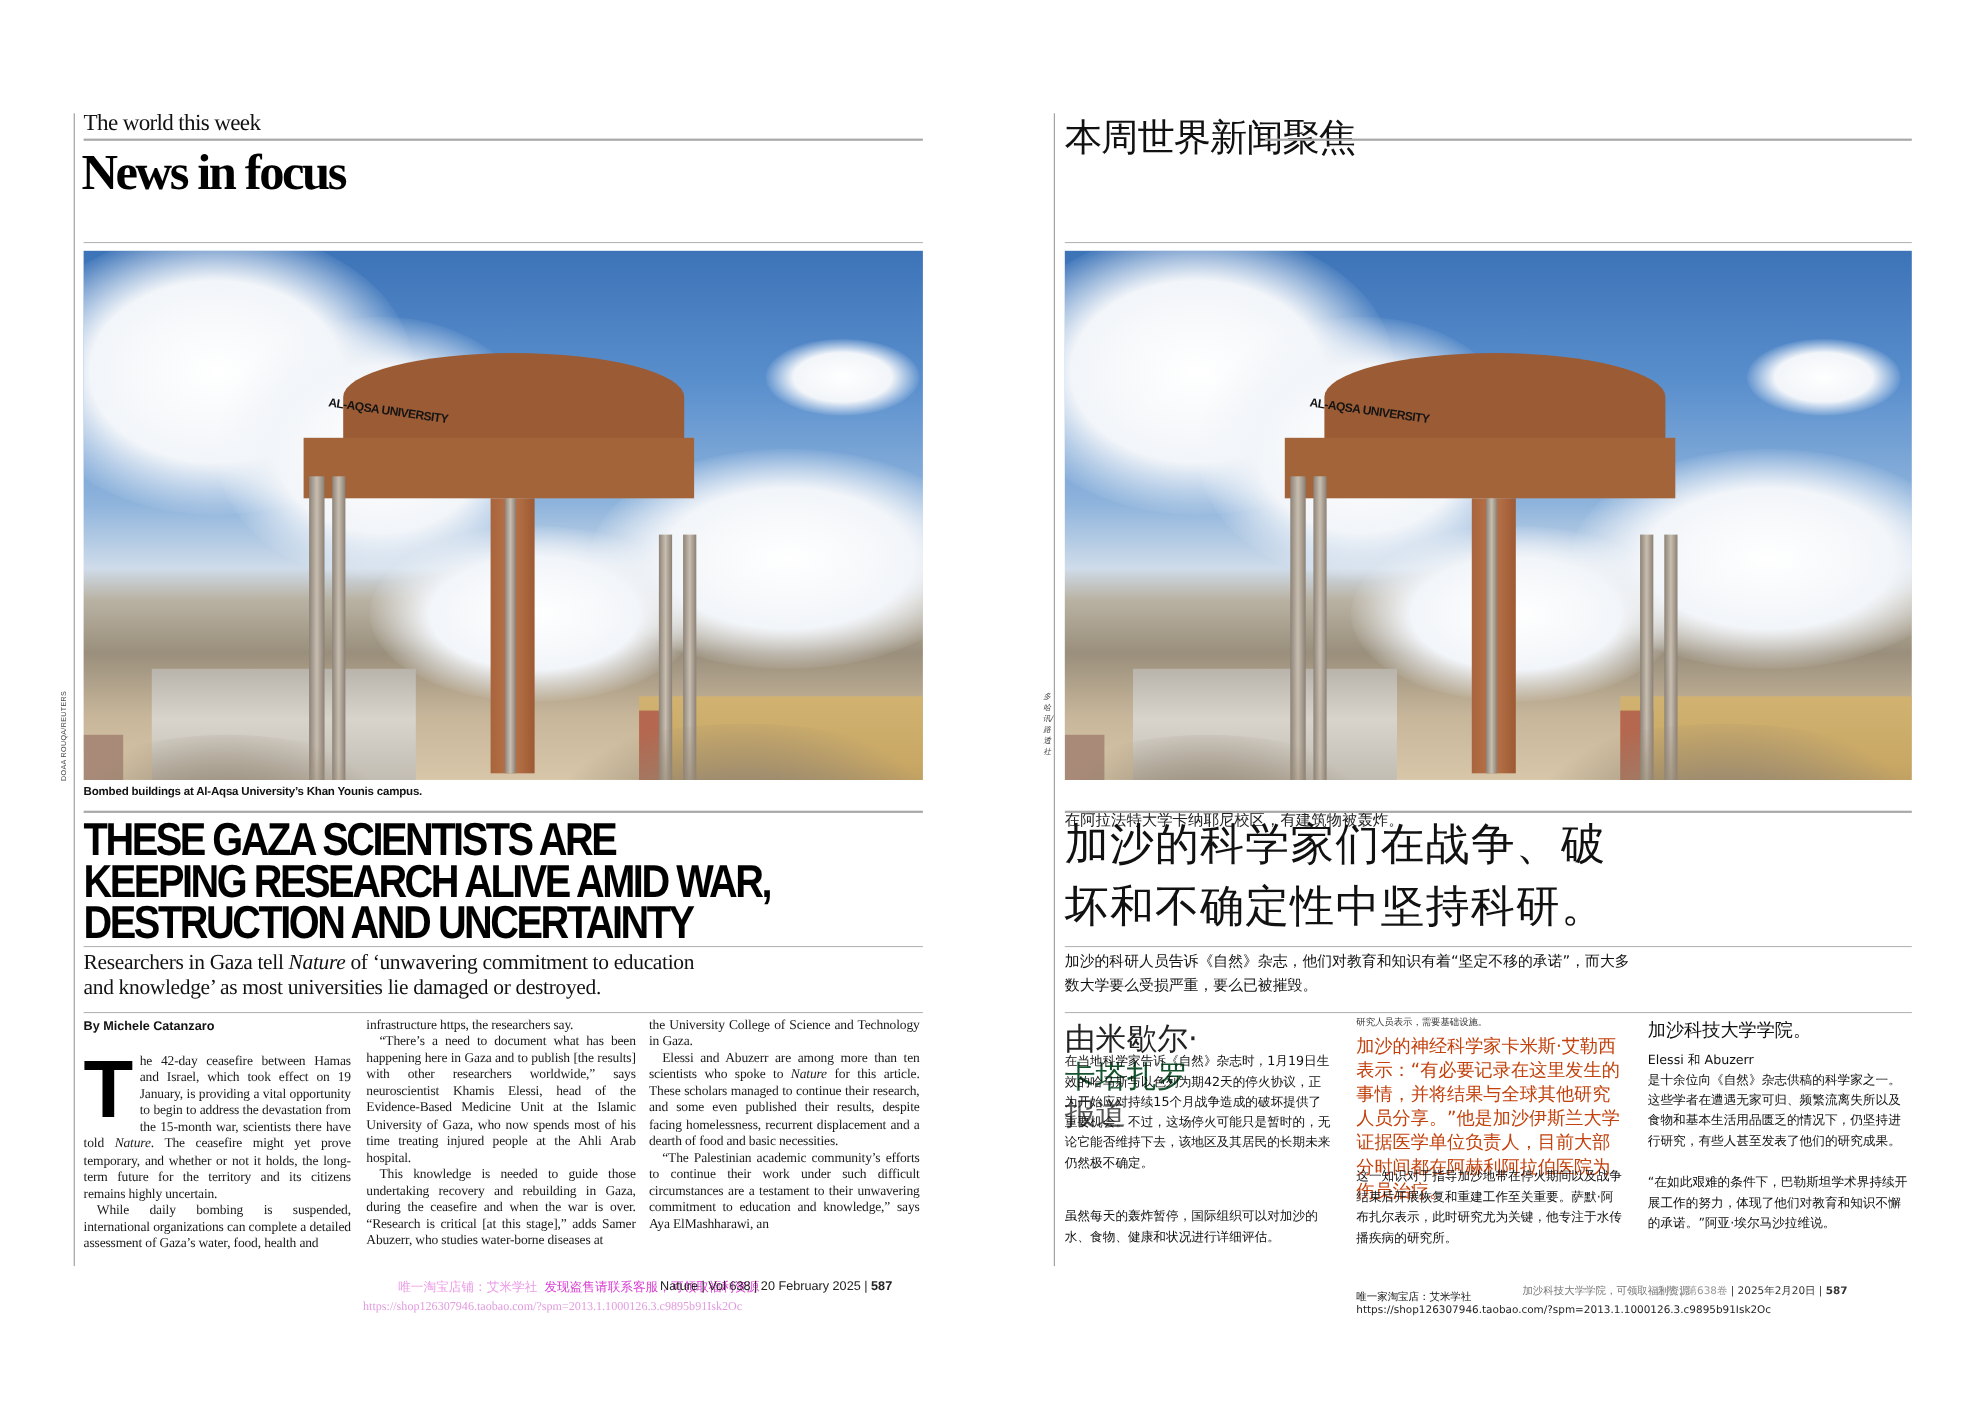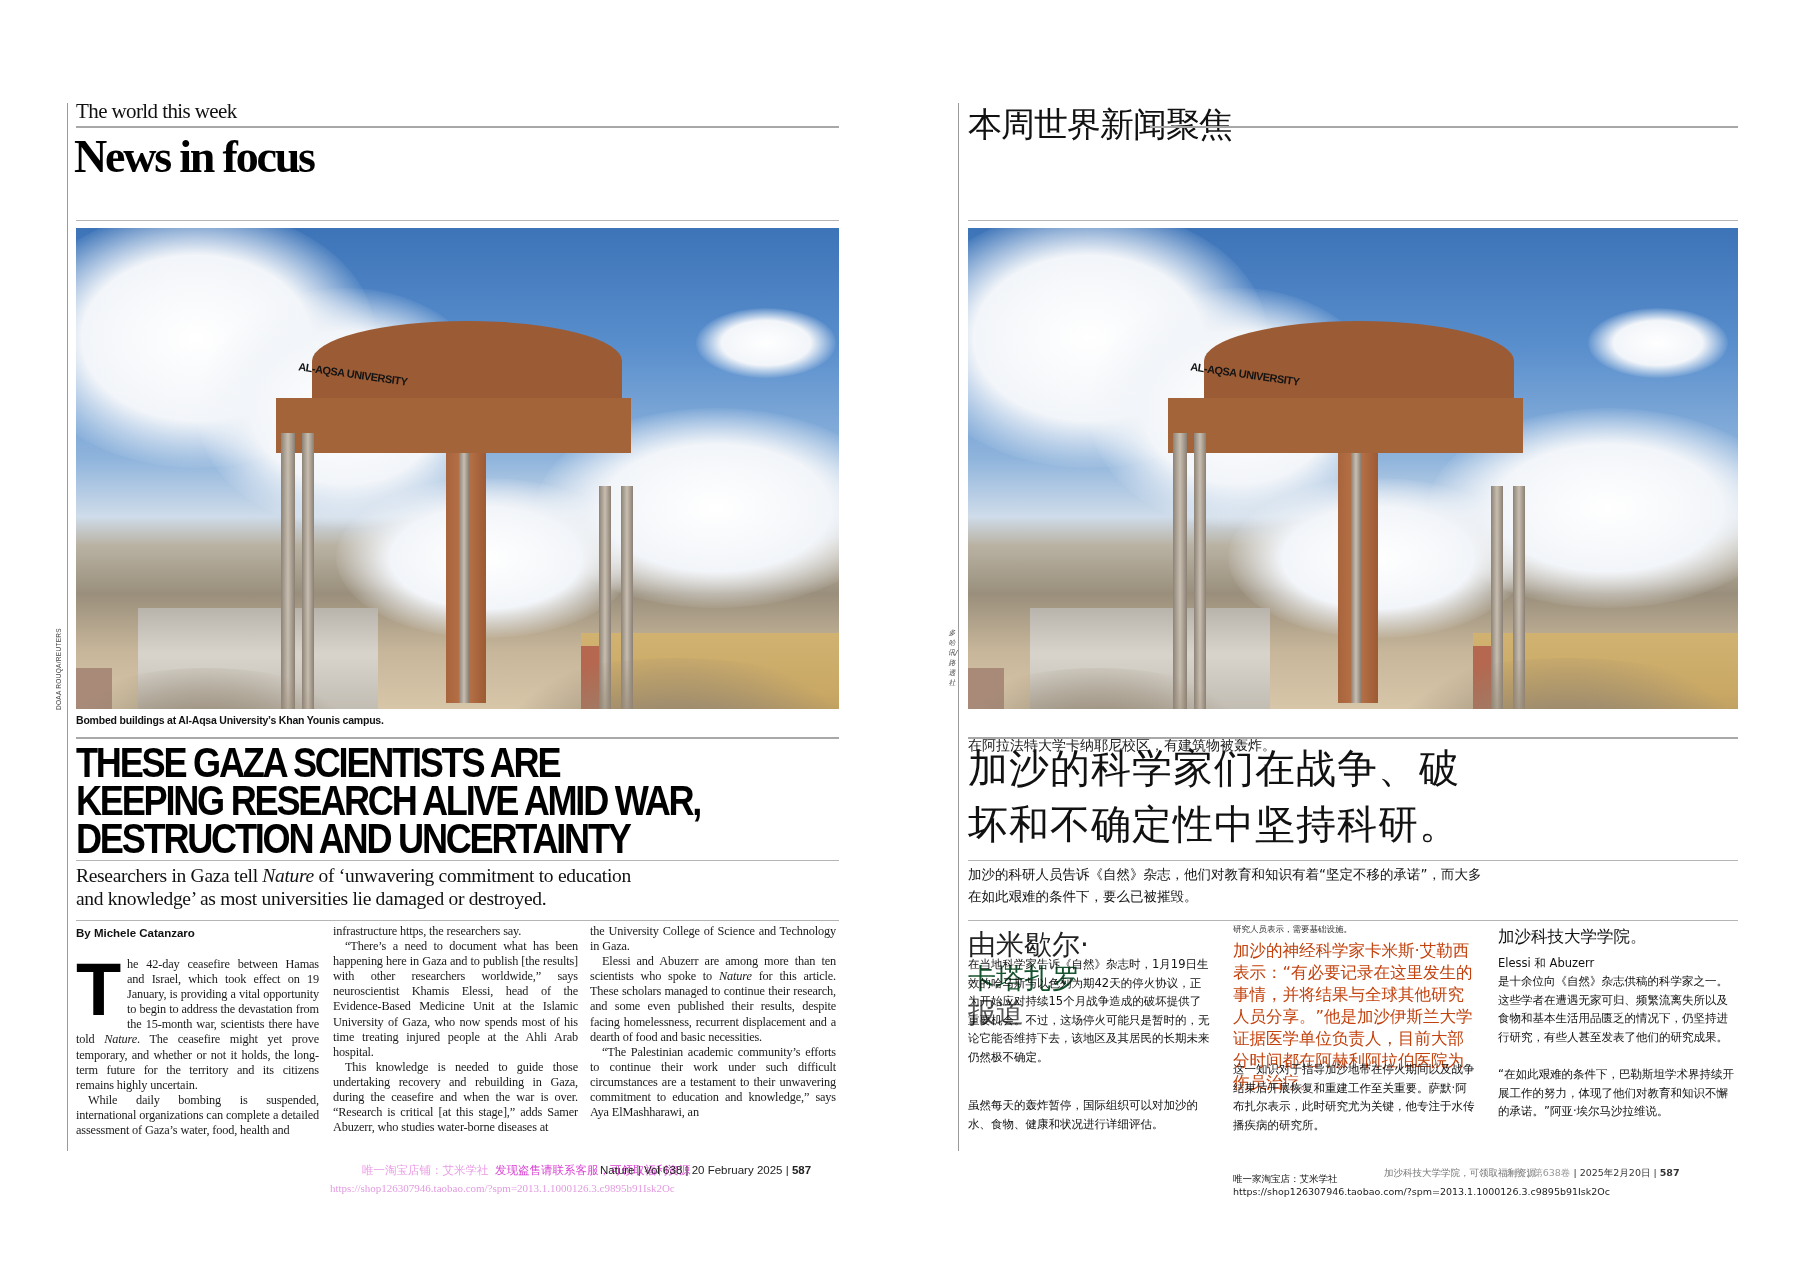--- a/index.html
+++ b/index.html
@@ -159,21 +159,21 @@
   <div class="abs zh zh-caption" style="left:968px; top:713px;">在阿拉法特大学卡纳耶尼校区，有建筑物被轰炸。</div>
 
   <div class="hrule" style="left:968px; top:737px; width:770px;"></div>
   <div class="abs zh zh-headline" style="left:968px; top:740px;">
     <div>加沙的科学家们在战争、破</div>
     <div>坏和不确定性中坚持科研。</div>
   </div>
   <div class="hrule thin" style="left:968px; top:860px; width:770px;"></div>
   <div class="abs zh zh-stand" style="left:968px; top:863px; width:620px;">
     <div>加沙的科研人员告诉《自然》杂志，他们对教育和知识有着“坚定不移的承诺”，而大多</div>
-    <div>在如此艰难的条件下，要么已被摧毁。</div>
+    <div>数大学要么受损严重，要么已被摧毁。</div>
   </div>
   <div class="hrule thin" style="left:968px; top:920px; width:770px;"></div>
 
   <div class="abs zh zh-big" style="left:968px; top:928px; line-height:34px; color:#222;">
     <div>由米歇尔·</div>
     <div style="color:#14532d;">卡塔扎罗</div>
     <div style="color:#555;">报道</div>
   </div>
   <div class="abs zh zh-body" style="left:968px; top:955px; width:243px;">在当地科学家告诉《自然》杂志时，1月19日生效的哈马斯与以色列为期42天的停火协议，正为开始应对持续15个月战争造成的破坏提供了重要机会。不过，这场停火可能只是暂时的，无论它能否维持下去，该地区及其居民的长期未来仍然极不确定。</div>
   <div class="abs zh zh-body" style="left:968px; top:1096px; width:243px;">虽然每天的轰炸暂停，国际组织可以对加沙的水、食物、健康和状况进行详细评估。</div>

